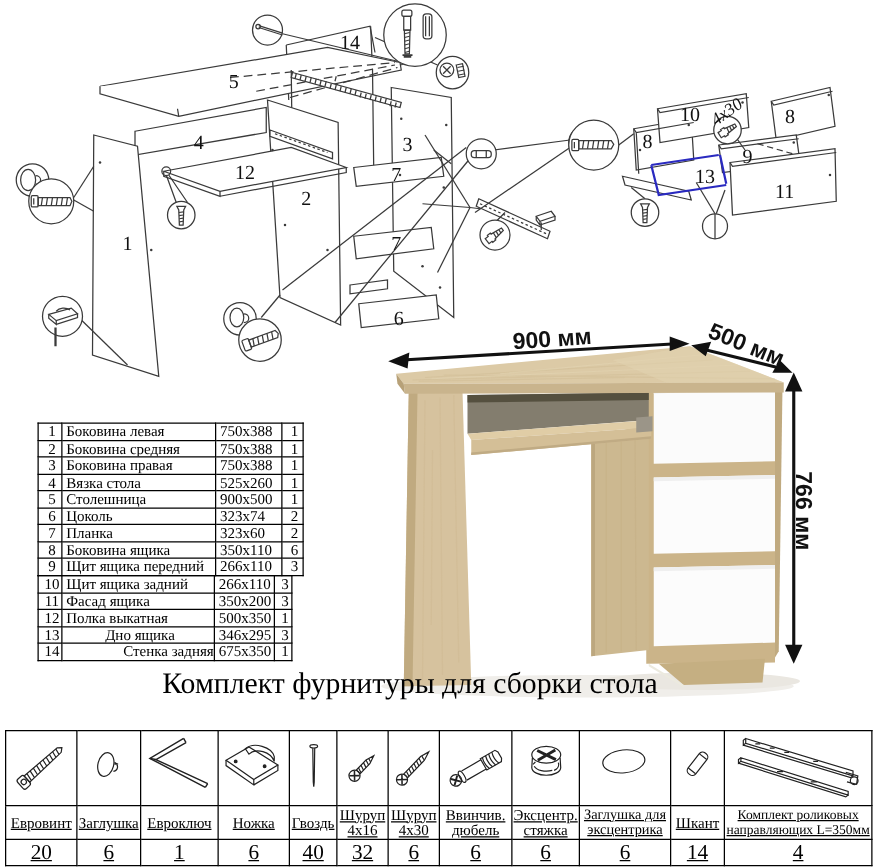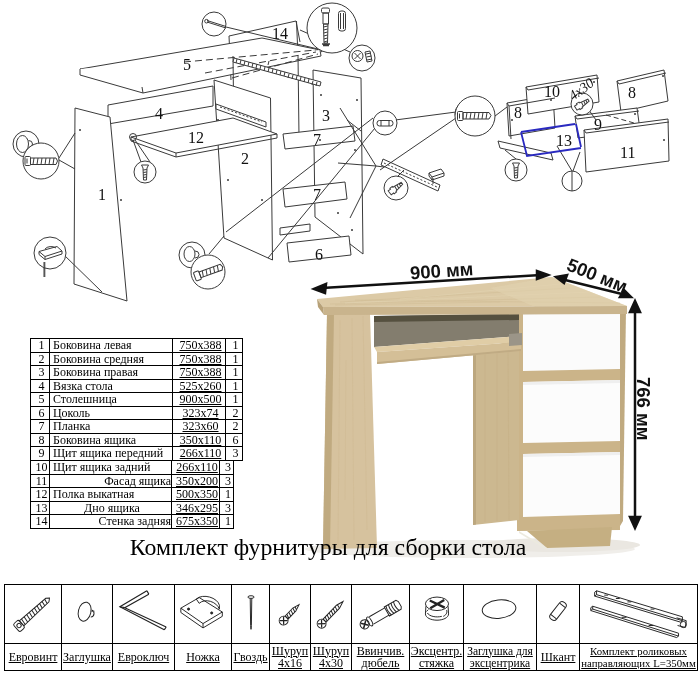--- a/index.html
+++ b/index.html
@@ -2,21 +2,21 @@
 <html><head>
 <meta charset="utf-8">
 <style>
   html,body{margin:0;padding:0;}
   body{width:700px;height:694px;background:#ffffff;position:relative;overflow:hidden;
        font-family:"Liberation Serif", serif;}
   #diag{position:absolute;left:0;top:0;}
   .tblA{position:absolute;left:30px;top:338px;border-collapse:collapse;font-family:"Liberation Serif",serif;}
   .tblA td{border:1px solid #000;padding:0 0 0 3px;white-space:nowrap;overflow:hidden;line-height:12px;}
   .num{text-align:center;}
-  .sz{text-align:center;text-decoration:underline;}
+  .sz{}
   .qty{text-align:center;}
   #title{position:absolute;left:0;top:534px;width:656px;text-align:center;
          font-family:"Liberation Serif",serif;font-size:23.8px;color:#000;}
   .hw{position:absolute;left:4px;top:584px;border-collapse:collapse;table-layout:fixed;
       font-family:"Liberation Serif",serif;}
   .hw td{border:1px solid #000;text-align:center;vertical-align:middle;padding:0;overflow:hidden;text-decoration:underline;}
 </style>
 </head>
 <body>
 <svg id="diag" width="700" height="694" viewBox="0 0 700 694" xmlns="http://www.w3.org/2000/svg">
@@ -375,21 +375,21 @@
 <table class="tblA" style="font-size:12px;top:460px;">
   <tbody>
       <tr style="height:13.5px;">
         <td class="num" style="width:15px;">10</td>
         <td style="width:118px;">Щит ящика задний</td>
         <td class="sz" style="width:44px;">266x110</td>
         <td class="qty" style="width:10px;">3</td>
       </tr>
   <tr style="height:13.5px;">
         <td class="num">11</td>
-        <td style="text-align:right;">Фасад ящика</td>
+        <td style="text-align:left;">Фасад ящика</td>
         <td class="sz">350x200</td>
         <td class="qty">3</td>
       </tr>
   <tr style="height:13.5px;">
         <td class="num">12</td>
         <td style="text-align:left;">Полка выкатная</td>
         <td class="sz">500x350</td>
         <td class="qty">1</td>
       </tr>
   <tr style="height:13.5px;">
@@ -511,14 +511,28 @@
         <td>Ножка</td>
         <td>Гвоздь</td>
     <td>Шуруп<br>4х16</td>
         <td>Шуруп<br>4х30</td>
         <td>Ввинчив.<br>дюбель</td>
         <td>Эксцентр.<br>стяжка</td>
     <td style="font-size:11.5px;">Заглушка для<br>эксцентрика</td>
         <td>Шкант</td>
         <td style="font-size:10.8px;line-height:12.5px;text-align:center;">Комплект роликовых<br>направляющих L=350мм</td>
   </tr>
+  <tr style="height:20px;font-size:17px;line-height:20px;">
+    <td>20</td>
+        <td>6</td>
+        <td>1</td>
+        <td>6</td>
+        <td>40</td>
+        <td>32</td>
+        <td>6</td>
+        <td>6</td>
+        <td>6</td>
+        <td>6</td>
+        <td>14</td>
+        <td>4</td>
+  </tr>
 </tbody>
   </table>
 
 </body></html>

